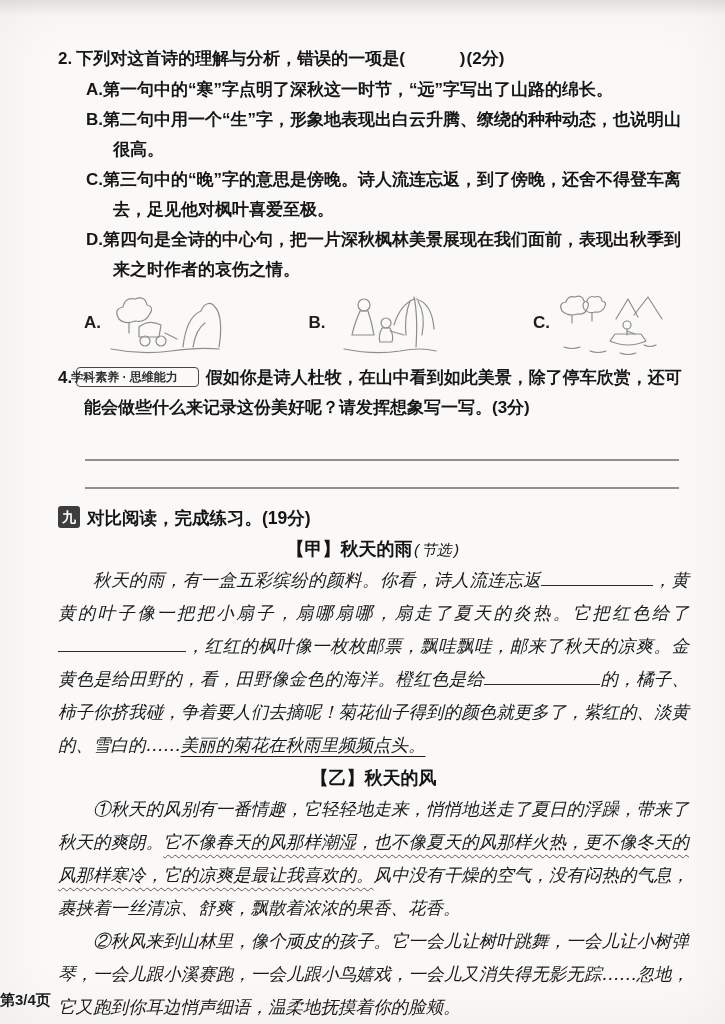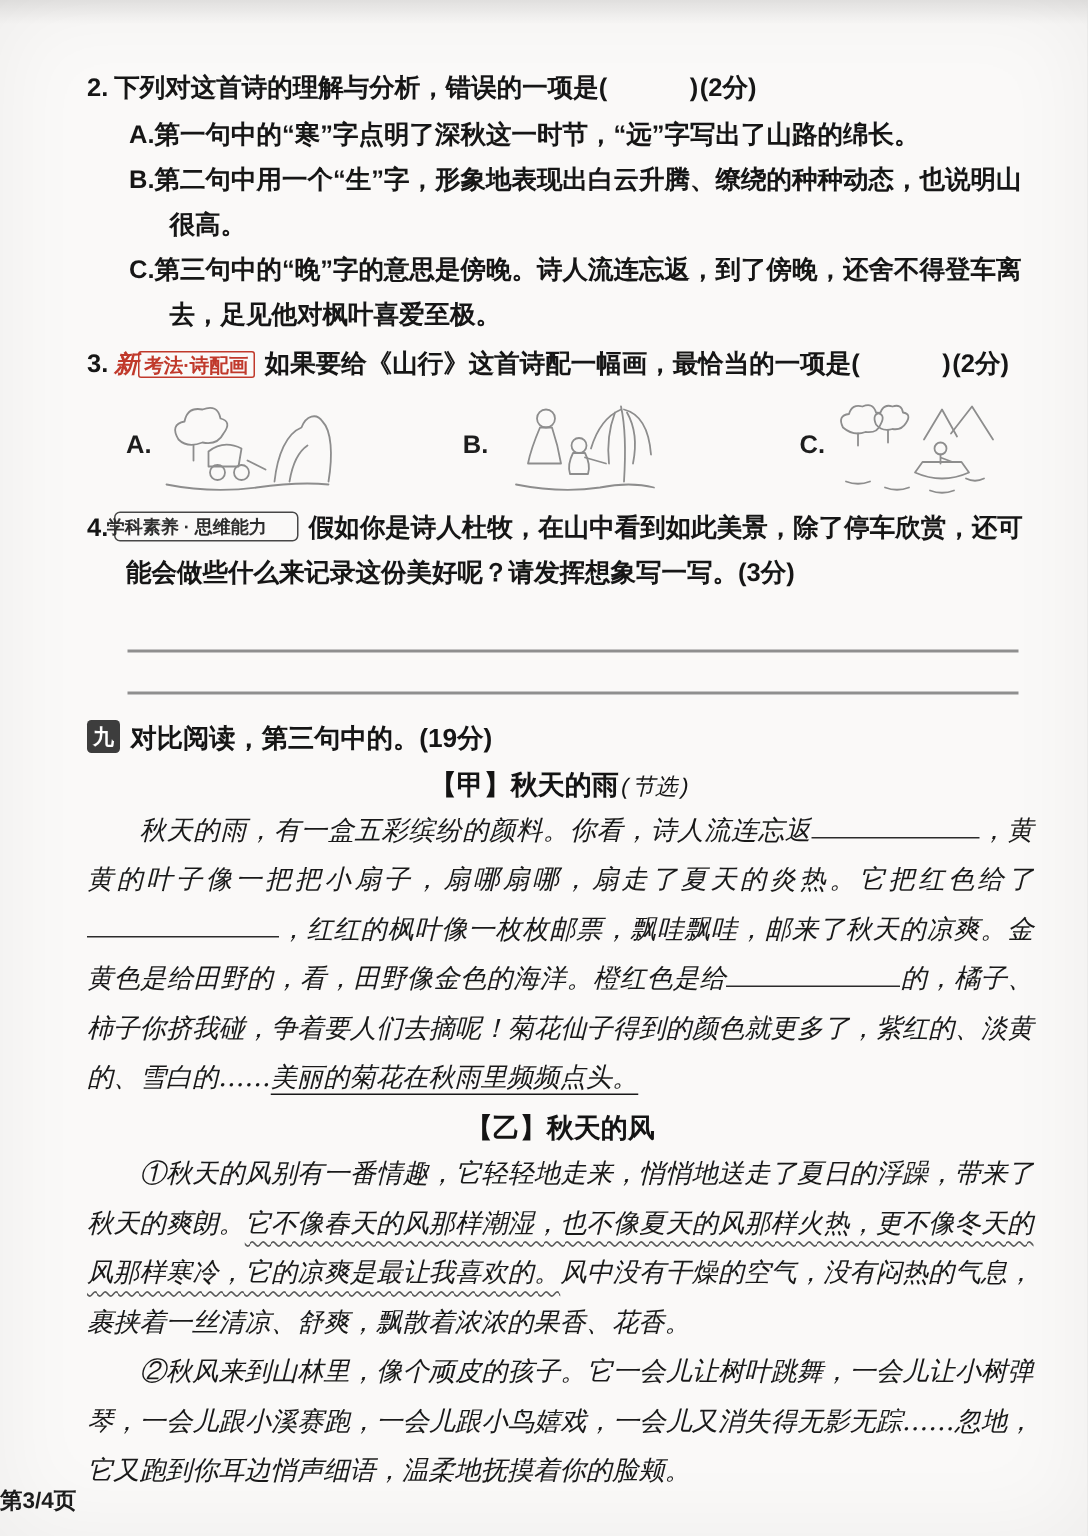--- a/index.html
+++ b/index.html
@@ -53,27 +53,25 @@
 <div class="page">
 
   <div>
     <div class="q-stem">
       <span class="q-num">2.</span><span>下列对这首诗的理解与分析，错误的一项是</span><span class="bracket">(　　　)</span><span>(2分)</span>
     </div>
     <div class="options">
       <div class="option"><span>A.</span><span>第一句中的“寒”字点明了深秋这一时节，“远”字写出了山路的绵长。</span></div>
       <div class="option"><span>B.</span><span>第二句中用一个“生”字，形象地表现出白云升腾、缭绕的种种动态，也说明山很高。</span></div>
       <div class="option"><span>C.</span><span>第三句中的“晚”字的意思是傍晚。诗人流连忘返，到了傍晚，还舍不得登车离去，足见他对枫叶喜爱至极。</span></div>
+      <div class="option"><span>D.</span><span>第四句是全诗的中心句，把一片深秋枫林美景展现在我们面前，表现出秋季到来之时作者的哀伤之情。</span></div>
     </div>
   </div>
 
   <div style="margin-top:3px;">
-    <div class="q-stem">
-      <span class="q-num">3.</span><span class="badge-red"><span class="xin">新</span><span class="boxed">考法·诗配画</span></span><span>如果要给《山行》这首诗配一幅画，最恰当的一项是</span><span class="bracket">(　　　)</span><span>(2分)</span>
-    </div>
     <div class="q3-row">
       <div class="img-option">
         <span>A.</span>
         <svg class="sketch" viewBox="0 0 120 68" width="122" height="68" aria-label="mountain-path-carriage-illustration">
           <path d="M78 58 C80 40 86 26 96 22 C99 14 106 12 110 18 C116 24 117 40 114 58"></path>
           <path d="M88 58 C90 46 94 38 100 34"></path>
           <path d="M14 30 q-6 -10 4 -12 q2 -10 12 -8 q10 -4 12 6 q8 2 2 10 q-4 8 -14 6 q-10 4 -16 -2 z"></path>
           <path d="M24 34 v10"></path>
           <path d="M34 38 q10 -8 22 -2 l-2 12 h-20 z"></path>
           <circle cx="40" cy="52" r="5"></circle>
@@ -119,21 +117,21 @@
   <div>
     <div class="q-stem q4-body hang">
       <span class="q-num">4.</span><span class="badge-dark">学科素养 · 思维能力</span><span>假如你是诗人杜牧，在山中看到如此美景，除了停车欣赏，还可能会做些什么来记录这份美好呢？请发挥想象写一写。</span><span>(3分)</span>
     </div>
     <div class="answer-line"></div>
     <div class="answer-line"></div>
   </div>
 
   <div>
     <div class="sec-head">
-      <span class="num-badge">九</span><span>对比阅读，第三句中的。</span><span>(19分)</span>
+      <span class="num-badge">九</span><span>对比阅读，完成练习。</span><span>(19分)</span>
     </div>
 
     <div class="passage-title">
       <span>【甲】秋天的雨</span><span class="subtitle">(节选)</span>
     </div>
     <p class="passage">
       <span>秋天的雨，有一盒五彩缤纷的颜料。你看，诗人流连忘返</span><span class="blank b1"></span><span>，黄黄的叶子像一把把小扇子，扇哪扇哪，扇走了夏天的炎热。它把红色给了</span><span class="blank b2"></span><span>，红红的枫叶像一枚枚邮票，飘哇飘哇，邮来了秋天的凉爽。金黄色是给田野的，看，田野像金色的海洋。橙红色是给</span><span class="blank b3"></span><span>的，橘子、柿子你挤我碰，争着要人们去摘呢！菊花仙子得到的颜色就更多了，紫红的、淡黄的、雪白的……</span><span class="uline">美丽的菊花在秋雨里频频点头。</span>
     </p>
 
     <div class="passage-title">

